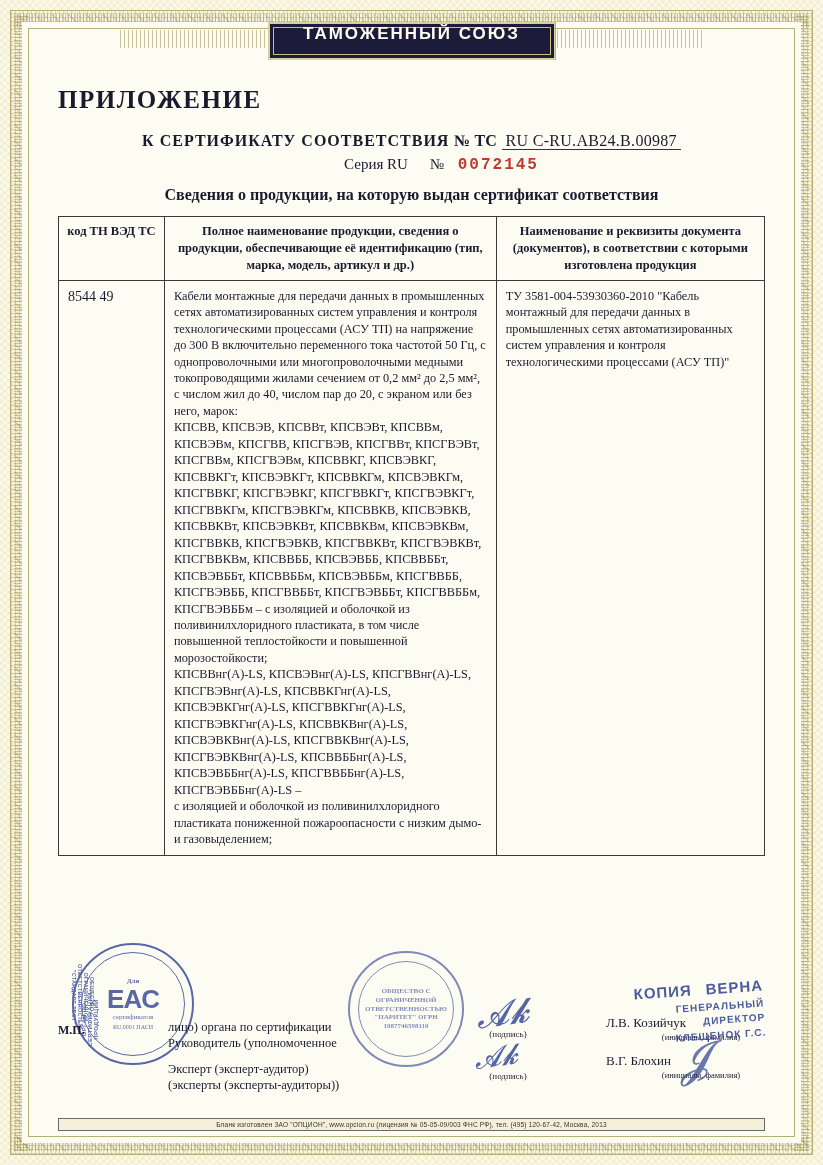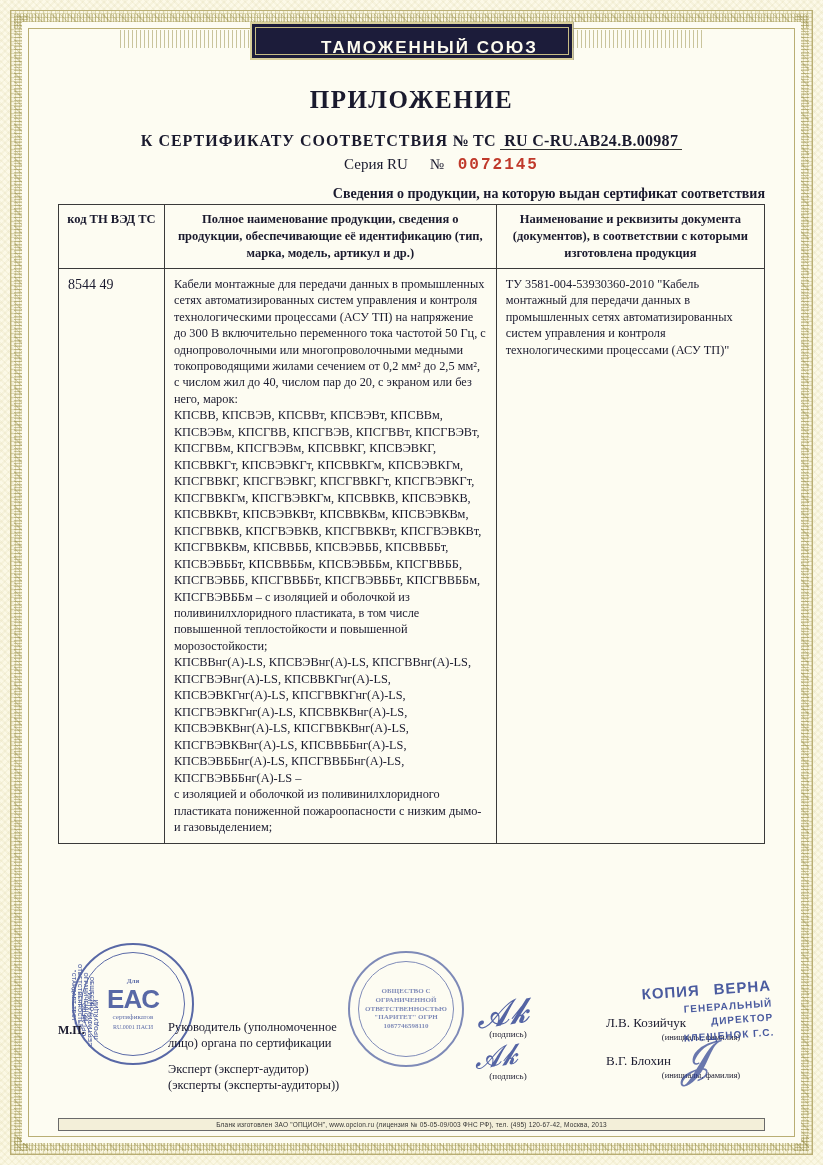--- a/index.html
+++ b/index.html
@@ -47,24 +47,23 @@
       repeating-linear-gradient(45deg,rgba(150,140,70,.30) 0 1px,rgba(255,255,255,0) 1px 6px);
   }
   .side-left{left:14px;}
   .side-right{right:14px;}
 
   
   .banner{
     position:absolute;left:50%;transform:translateX(-50%);
     top:22px;width:284px;height:34px;
     background:#1c1c3a;
-    display:flex;align-items:flex-end;justify-content:center;
+    display:flex;align-items:flex-start;justify-content:center;
     clip-path:polygon(0 0,100% 0,100% 100%,0 100%);
     border:2px solid #d8cf9a;
-    padding-left:36px;
   }
   .banner::before{
     content:"";position:absolute;inset:3px;border:1px solid #c7bd85;
   }
   .banner-text{
     color:#fdfbef;font-family:"Liberation Sans",sans-serif;
     font-weight:bold;font-size:17px;letter-spacing:2px;
     text-transform:uppercase;position:relative;z-index:2;
   }
   .banner-wing{
@@ -73,44 +72,43 @@
       repeating-linear-gradient(90deg,rgba(150,140,70,.5) 0 1px,rgba(255,255,255,0) 1px 4px);
   }
   .wing-l{left:120px;}
   .wing-r{right:120px;}
 
   
   .content{
     position:absolute;left:58px;right:58px;top:72px;
   }
   h1.title{
-    text-align:center;font-size:25px;font-weight:bold;letter-spacing:1.5px;
+    text-align:left;font-size:25px;font-weight:bold;letter-spacing:1.5px;
     margin:14px 0 18px;
   }
   .cert-line{
     text-align:center;font-size:16px;letter-spacing:.3px;margin-bottom:6px;
     white-space:nowrap;
   }
   .cert-line .lbl{font-weight:bold;letter-spacing:1px;text-align:center;}
   .cert-no{
     border-bottom:1px solid #333;padding:0 4px;
     font-family:"Liberation Serif",serif;
-    font-weight:bold;
   }
   .series-line{
     text-align:center;font-size:15px;margin:4px 0 2px;
     padding-left:60px;
   }
   .series-num{
     font-family:"Liberation Mono",monospace;
     color:#c0392b;letter-spacing:2px;font-size:16px;font-weight:bold;
     margin-left:10px;
   }
   .subtitle{
-    text-align:right;font-size:14px;font-weight:bold;margin:12px 0 2px;
+    text-align:center;font-size:16px;font-weight:bold;margin:12px 0 12px;
   }
 
   table.main{
     width:100%;border-collapse:collapse;table-layout:fixed;
     border:1px solid #3a3a3a;
   }
   table.main th, table.main td{
     border:1px solid #3a3a3a;vertical-align:top;
   }
   table.main th{
@@ -119,21 +117,21 @@
   .col1{width:15%;}
   .col2{width:47%;}
   .col3{width:38%;}
   td.cell{padding:7px 9px;font-size:12.3px;line-height:1.34;}
   td.code{font-size:14px;}
   .para{margin:0 0 0 0;text-align:left;}
   .para + .para{margin-top:0;}
 
   
   .sign-area{
-    position:absolute;left:58px;right:44px;bottom:58px;height:150px;
+    position:absolute;left:58px;right:52px;bottom:58px;height:150px;
   }
   .sig-row{position:absolute;font-size:12.5px;line-height:1.3;}
   .sig-role{font-size:12.5px;}
   .sig-sub{font-size:9px;text-align:center;}
   .mp{position:absolute;left:0;top:66px;font-size:12px;font-weight:bold;}
   .name{font-size:13px;}
   .name-sub{font-size:8.5px;}
 
   
   .stamp{
@@ -260,22 +258,22 @@
       </div>
     </div>
 
     <div class="stamp stamp-mid">
       <div class="inner-txt">ОБЩЕСТВО С ОГРАНИЧЕННОЙ ОТВЕТСТВЕННОСТЬЮ "ПАРИТЕТ" ОГРН 1087746598110</div>
     </div>
 
     <div class="mp">М.П.</div>
 
     <div class="sig-row" style="left:110px;top:62px;width:260px;">
+      <div class="sig-role">лицо) органа по сертификации</div>
       <div class="sig-role">Руководитель (уполномоченное</div>
-      <div class="sig-role">лицо) органа по сертификации</div>
     </div>
     <div class="sig-row" style="left:395px;top:72px;width:110px;">
       <div class="sig-sub">(подпись)</div>
     </div>
     <div class="sig-row" style="left:548px;top:58px;width:190px;">
       <div class="name">Л.В. Козийчук</div>
       <div class="name-sub" style="text-align:center;">(инициалы, фамилия)</div>
     </div>
 
     <div class="sig-row" style="left:110px;top:104px;width:280px;">

